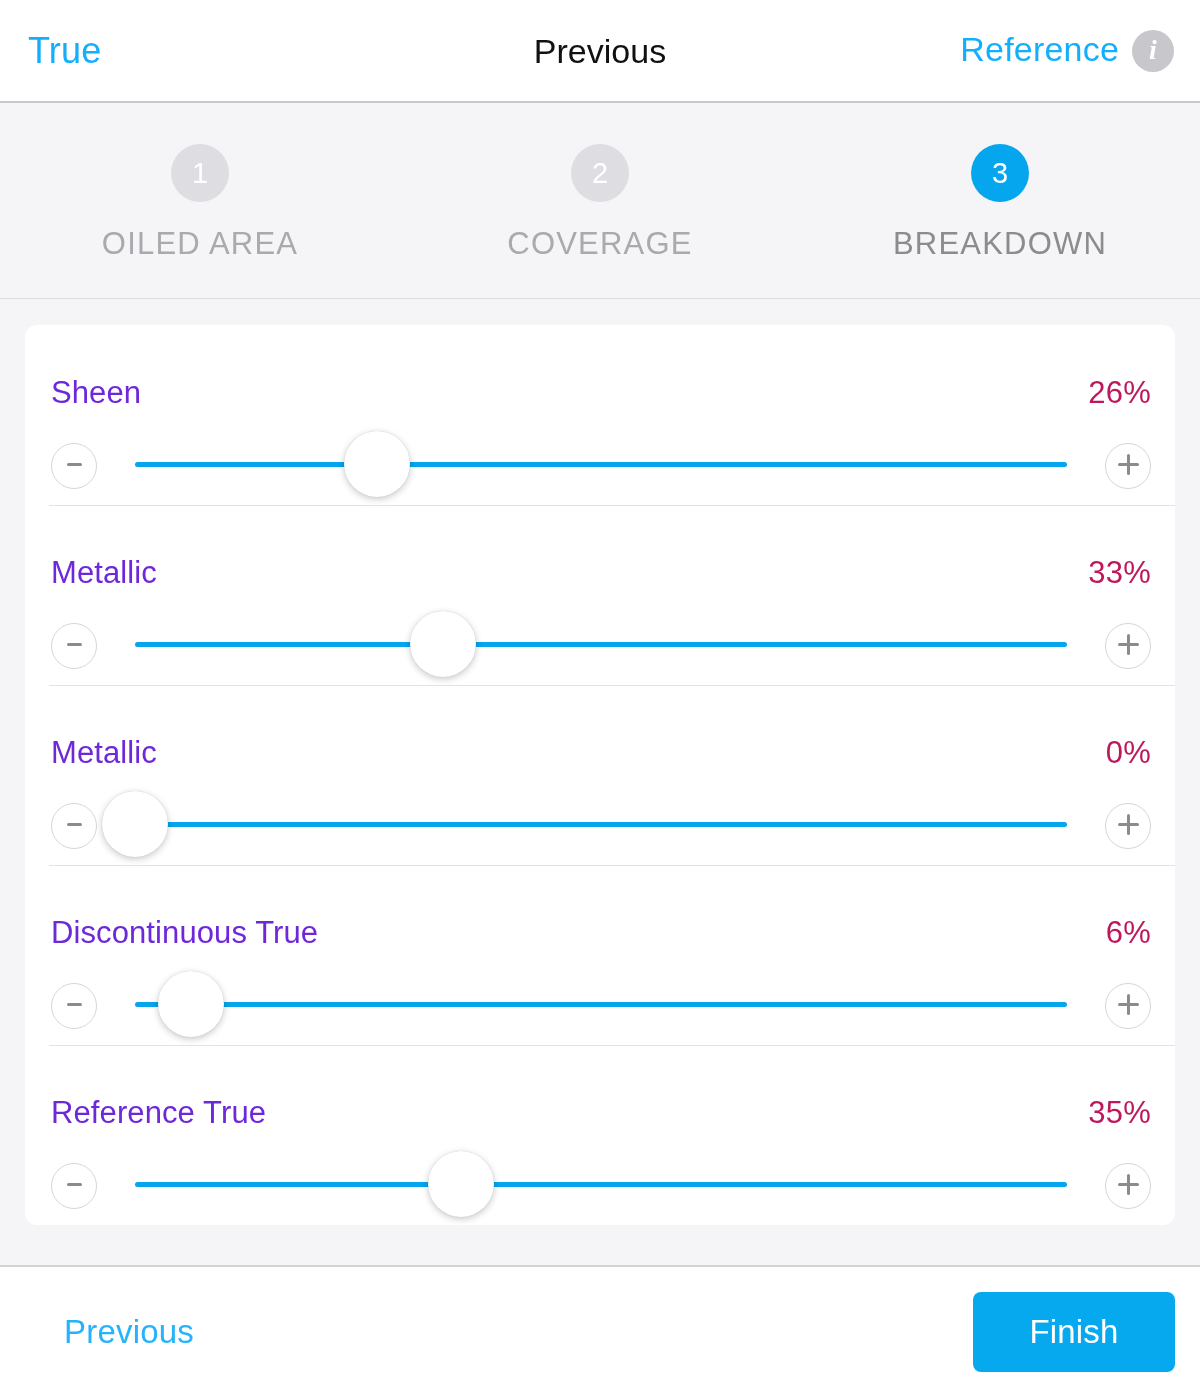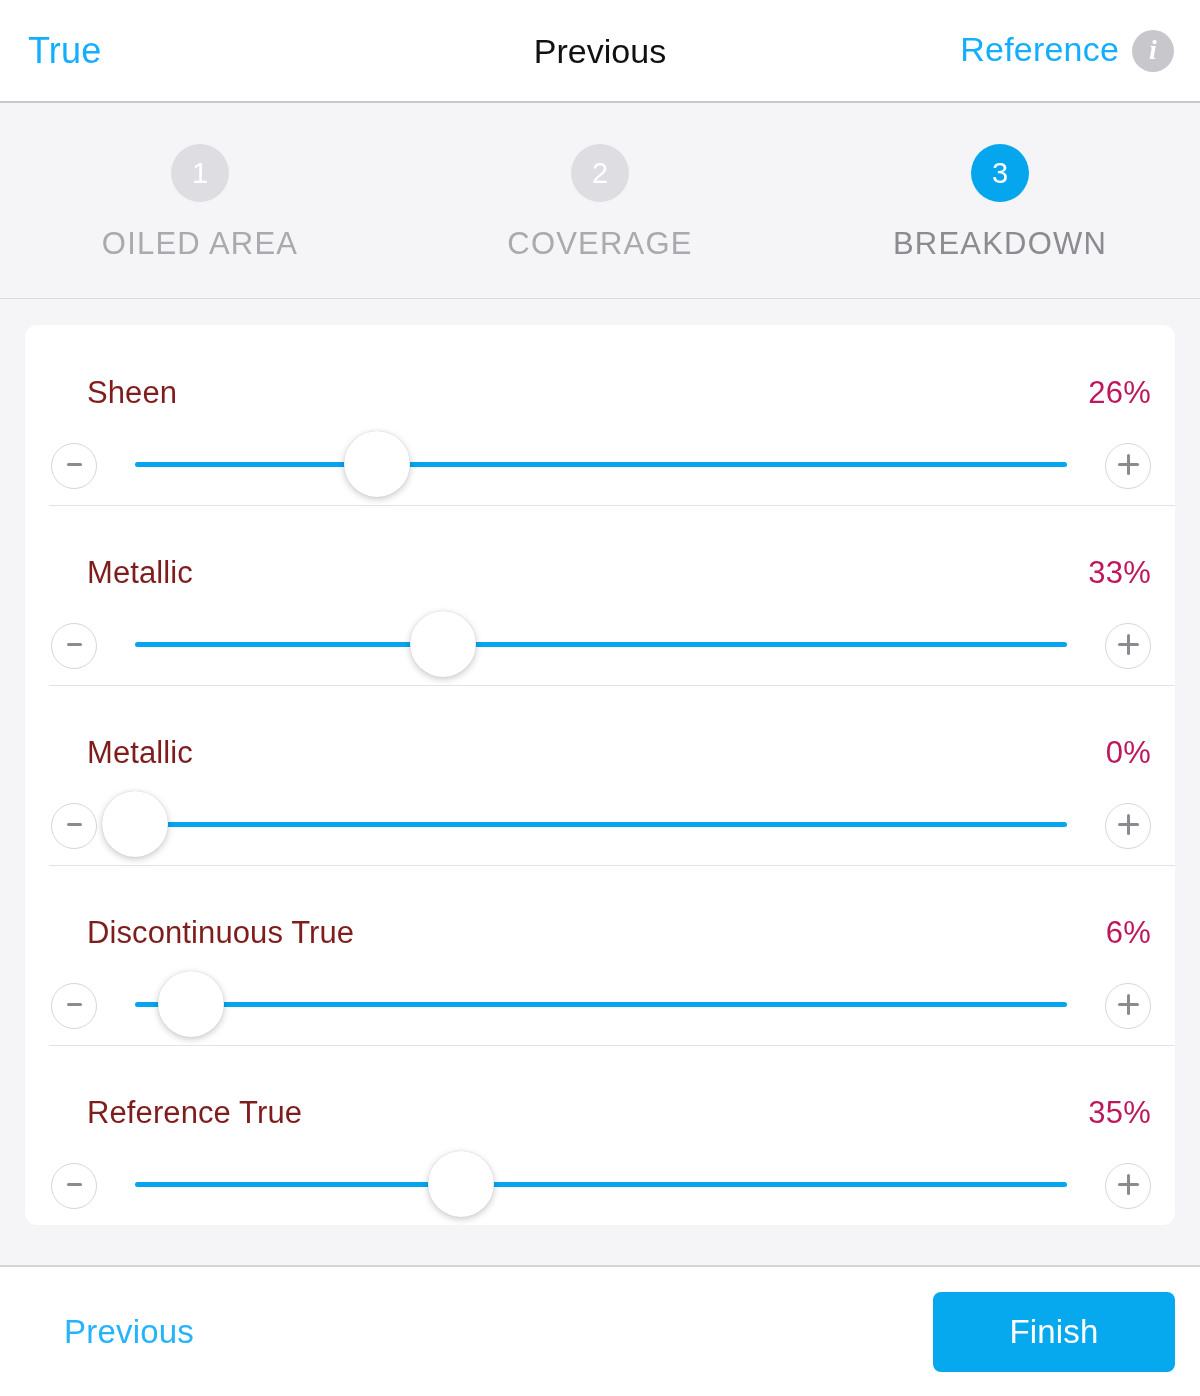--- a/index.html
+++ b/index.html
@@ -159,23 +159,22 @@
   .row-head {
     position: relative;
     height: 92px;
     display: flex;
     align-items: flex-end;
     justify-content: space-between;
     padding-bottom: 6px;
   }
   .row-label {
     font-size: 31px;
-    color: #7f1d1d;
+    color: #6d28d9;
     letter-spacing: 0.1px;
-    margin-left: 36px;
   }
   .row-value {
     font-size: 31px;
     color: #be185d;
     letter-spacing: 0.2px;
   }
 
   .slider-controls {
     position: relative;
     height: 88px;
@@ -269,21 +268,21 @@
     font-size: 33px;
     color: #25b3fb;
     letter-spacing: 0.2px;
     cursor: pointer;
     background: none;
     border: none;
     font-family: inherit;
     padding: 0;
   }
   .finish-btn {
-    width: 242px;
+    width: 202px;
     height: 80px;
     border-radius: 8px;
     background: #06a9ee;
     color: #ffffff;
     border: none;
     font-family: inherit;
     font-size: 33px;
     cursor: pointer;
     letter-spacing: 0.2px;
   }

